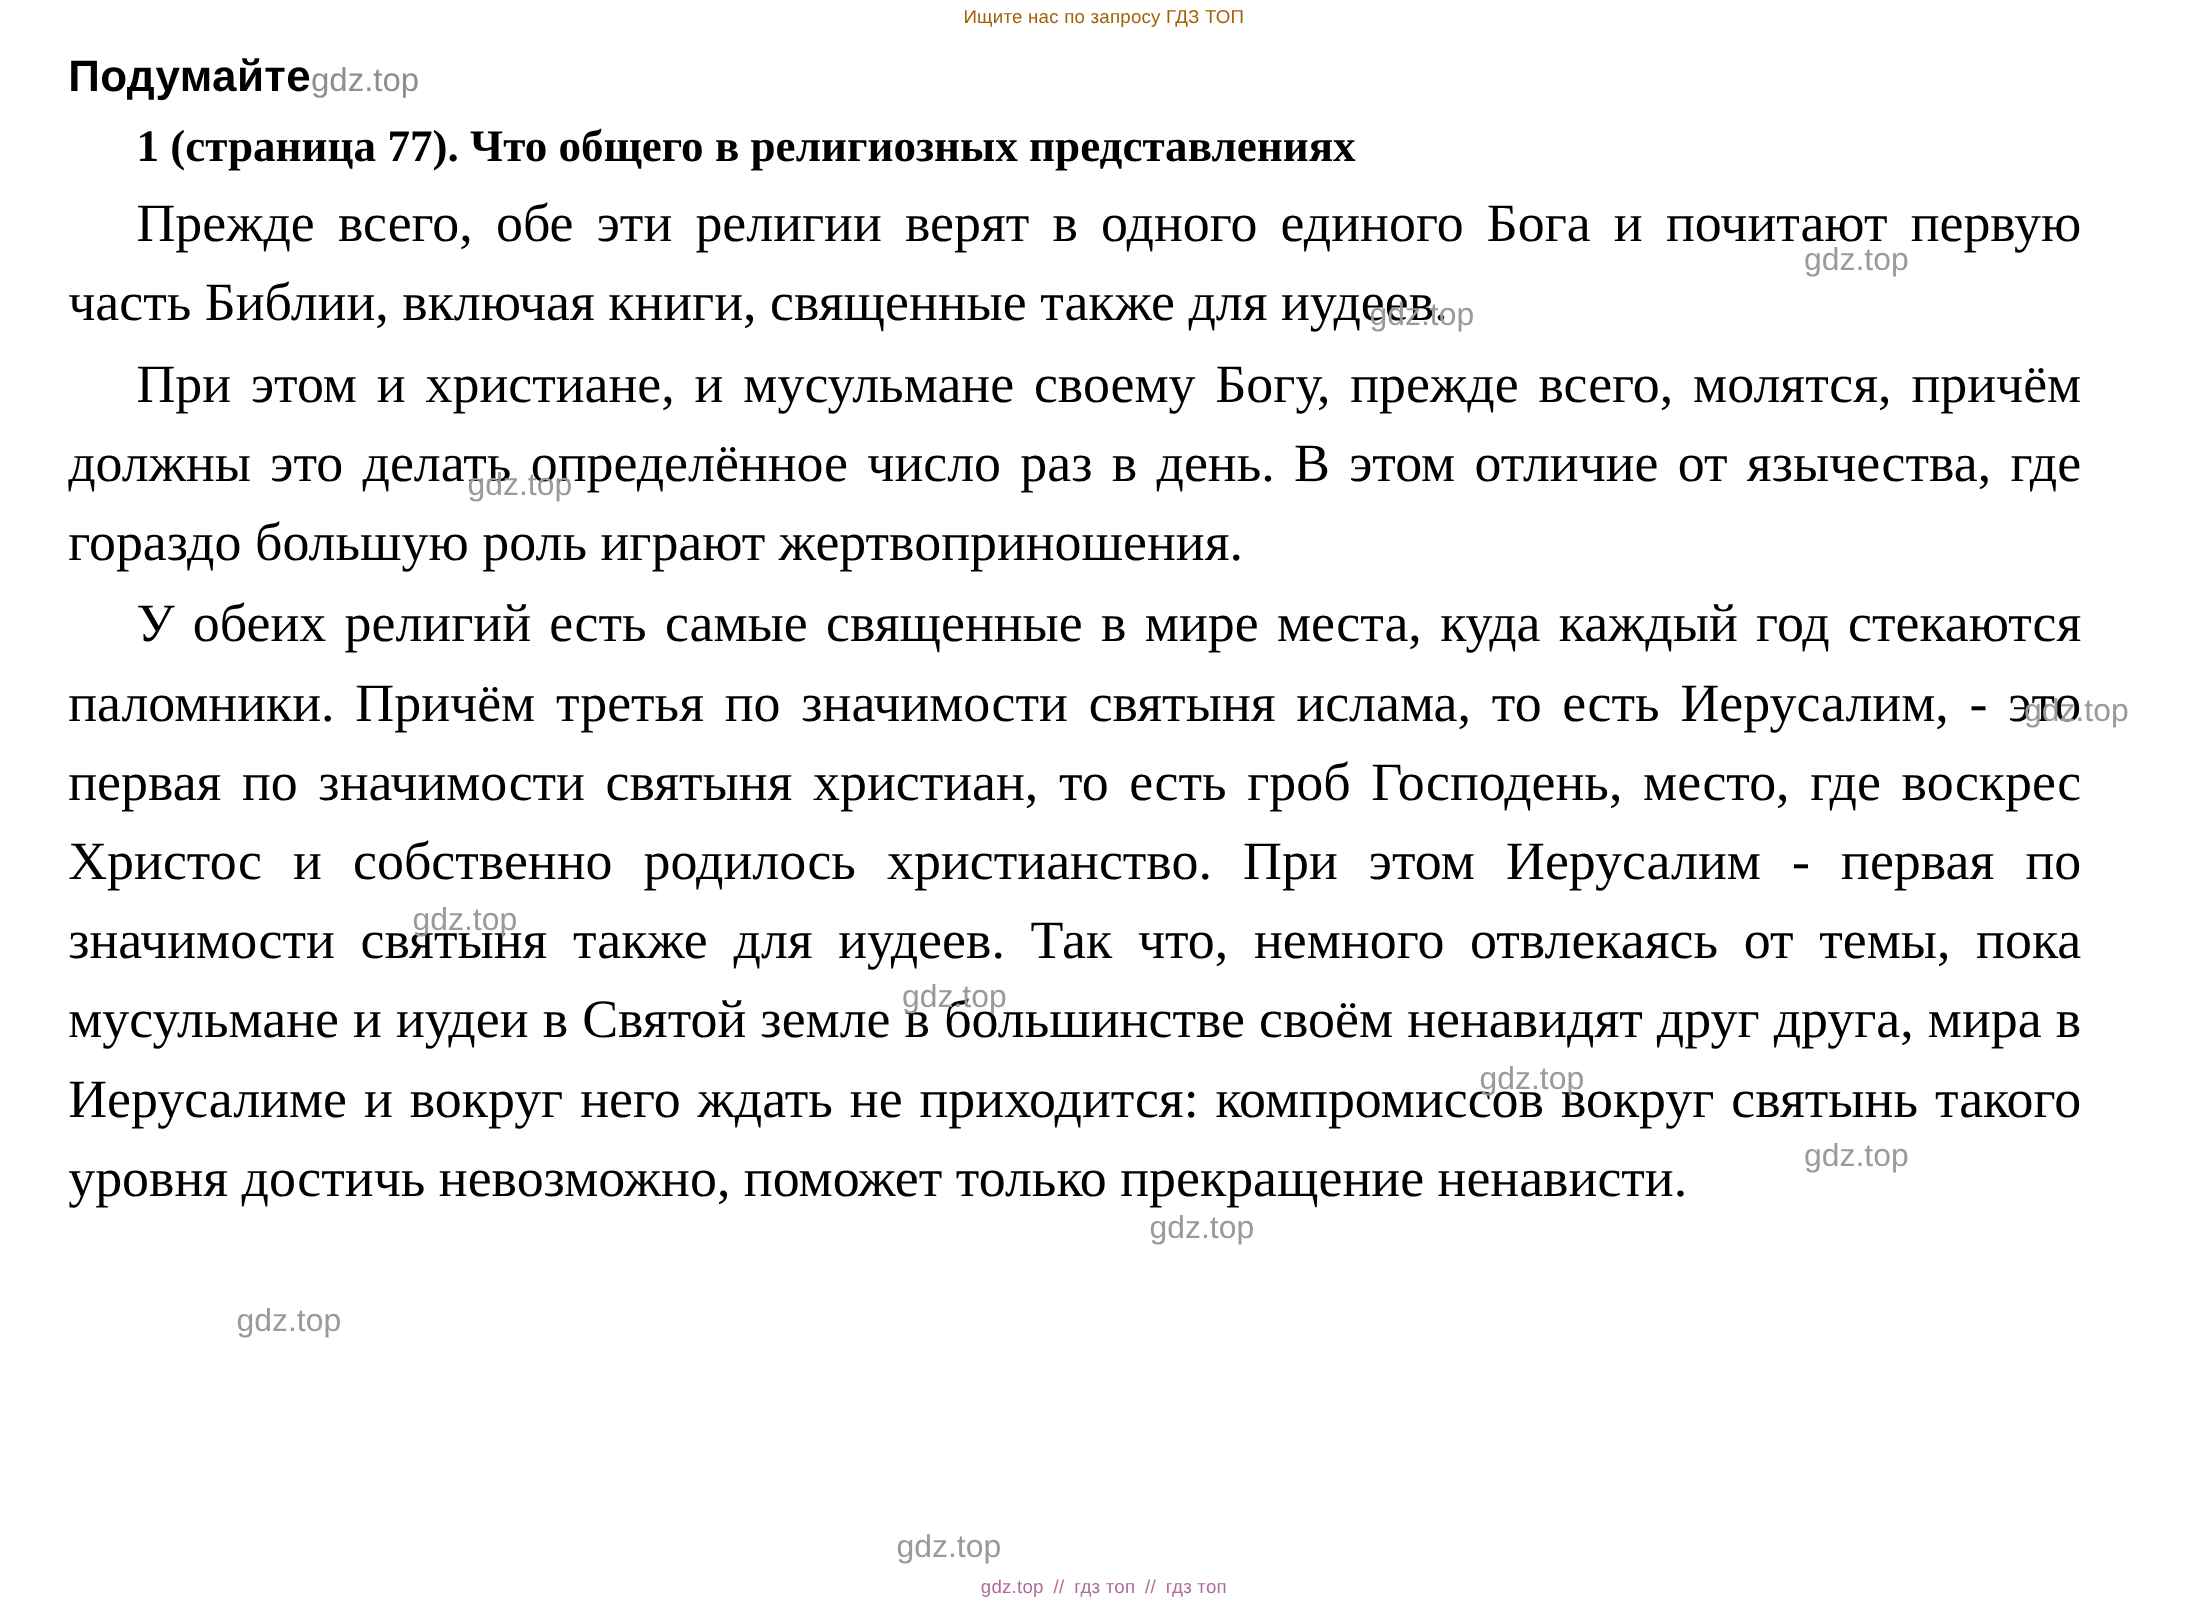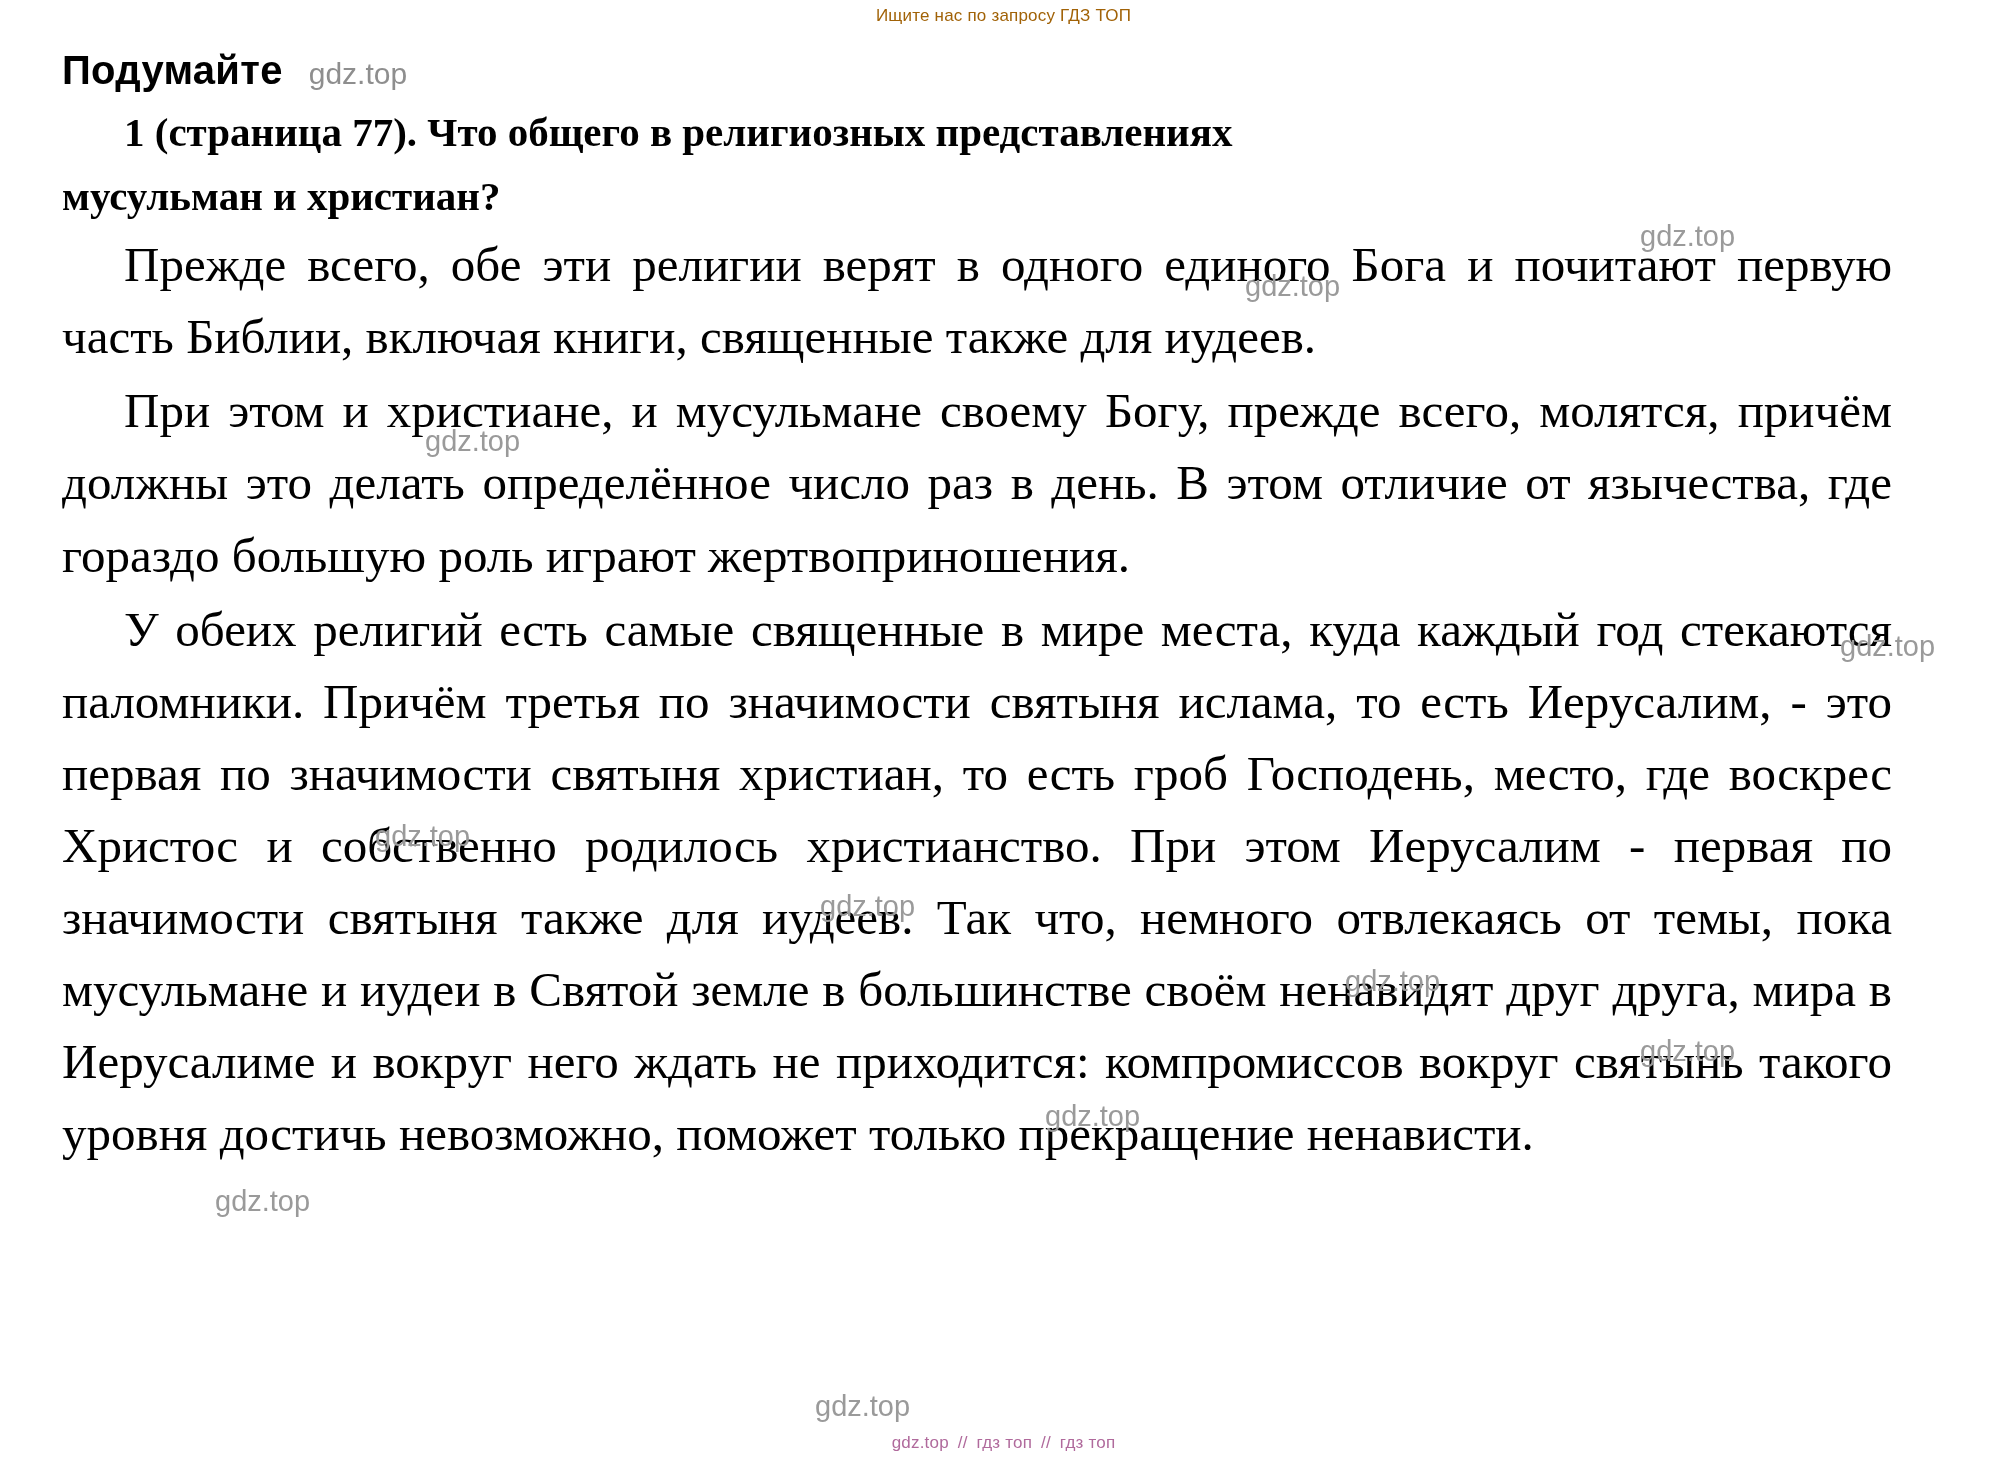--- a/index.html
+++ b/index.html
@@ -56,21 +56,20 @@
   .content {
     position: absolute;
     left: 62px;
     top: 18px;
     width: 1880px;
   }
 
   .heading-row {
     display: flex;
     align-items: baseline;
-    gap: 26px;
     margin-bottom: 10px;
   }
   .heading-main {
     font-family: "Liberation Sans", sans-serif;
     font-weight: bold;
     font-size: 40px;
     color: #000;
     letter-spacing: 0.3px;
   }
   .heading-wm {
@@ -133,21 +132,20 @@
 
 <div class="page">
   <div class="content">
 
     <div class="heading-row">
       <div class="heading-main">Подумайте</div>
       <div class="heading-wm">gdz.top</div>
     </div>
 
     <div class="question">1 (страница 77). Что общего в религиозных представлениях</div>
-    <div class="question-line2">мусульман и христиан?</div>
 
     <p class="para justify-block">Прежде всего, обе эти религии верят в одного единого Бога и почитают первую часть Библии, включая книги, священные также для иудеев.</p>
     <p class="para justify-block">При этом и христиане, и мусульмане своему Богу, прежде всего, молятся, причём должны это делать определённое число раз в день. В этом отличие от язычества, где гораздо большую роль играют жертвоприношения.</p>
     <p class="para justify-block">У обеих религий есть самые священные в мире места, куда каждый год стекаются паломники. Причём третья по значимости святыня ислама, то есть Иерусалим, - это первая по значимости святыня христиан, то есть гроб Господень, место, где воскрес Христос и собственно родилось христианство. При этом Иерусалим - первая по значимости святыня также для иудеев. Так что, немного отвлекаясь от темы, пока мусульмане и иудеи в Святой земле в большинстве своём ненавидят друг друга, мира в Иерусалиме и вокруг него ждать не приходится: компромиссов вокруг святынь такого уровня достичь невозможно, поможет только прекращение ненависти.</p>
 
   </div>
 
   <div id="watermark-layer">
       <div class="wm" style="left: 1640px; top: 190px;">gdz.top</div>
       <div class="wm" style="left: 1245px; top: 240px;">gdz.top</div>

